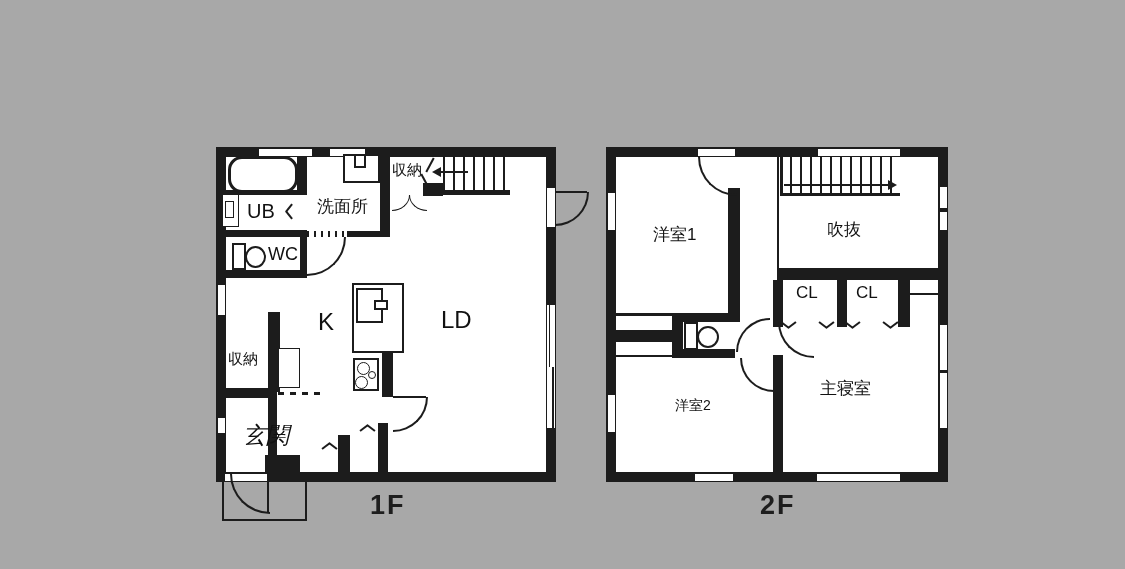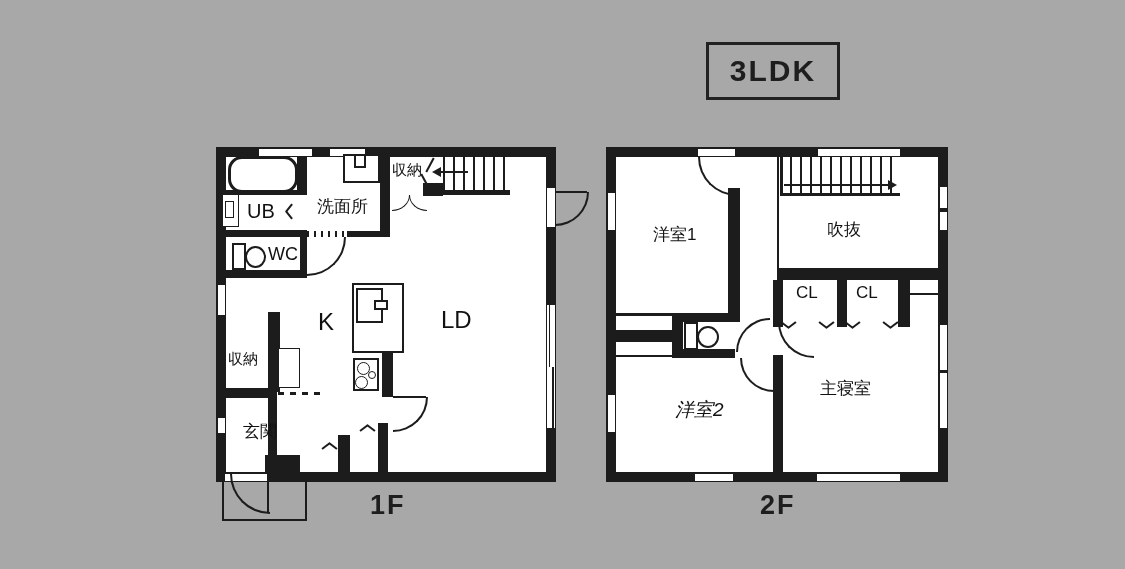--- a/index.html
+++ b/index.html
@@ -33,21 +33,20 @@
   .leaf{position:absolute;background:#1c1c1c;}
   .ah-left{position:absolute;width:0;height:0;border-style:solid;border-width:5px 9px 5px 0;border-color:transparent #1c1c1c transparent transparent;}
   .ah-right{position:absolute;width:0;height:0;border-style:solid;border-width:5px 0 5px 9px;border-color:transparent transparent transparent #1c1c1c;}
   .zig{position:absolute;width:2px;height:16px;background:#1c1c1c;transform:rotate(28deg);}
 </style>
 </head>
 <body>
 
 <div class="canvas">
 
-  <div class="hdr-badge">3LDK</div>
 
   <div class="plan" style="left:216px;top:147px;width:340px;height:335px;">
 
     <div class="w" style="left:0;top:0;width:340px;height:10px;"></div>
     <div class="w" style="left:0;top:325px;width:340px;height:10px;"></div>
     <div class="w" style="left:0;top:0;width:10px;height:335px;"></div>
     <div class="w" style="left:330px;top:0;width:10px;height:335px;"></div>
 
     <div class="win" style="left:43px;top:1.5px;width:53px;height:7px;"></div>
     <div class="win" style="left:114px;top:1.5px;width:35px;height:7px;"></div>
@@ -120,21 +119,21 @@
     <div class="leaf" style="left:51px;top:327px;width:2px;height:38px;"></div>
     <div class="arc" style="left:14px;top:327px;width:38px;height:38px;border-left-width:2px;border-bottom-width:2px;border-bottom-left-radius:100%;"></div>
 
     <div class="lbl" style="left:31px;top:53px;font-size:20px;text-align:right;">UB</div>
     <div class="lbl" style="left:101px;top:48px;font-size:17px;">洗面所</div>
     <div class="lbl" style="left:176px;top:14px;font-size:15px;">収納</div>
     <div class="lbl" style="left:52px;top:97px;font-size:18px;">WC</div>
     <div class="lbl" style="left:102px;top:161px;font-size:24px;">K</div>
     <div class="lbl" style="left:225px;top:159px;font-size:24px;">LD</div>
     <div class="lbl" style="left:12px;top:203px;font-size:15px;">収納</div>
-    <div class="lbl" style="left:27px;top:273px;font-size:17px;">玄関</div>
+    <div class="lbl" style="left:27px;top:273px;font-size:23px;font-style:italic;">玄関</div>
   </div>
 
   <div style="position:absolute;left:222px;top:481px;width:81px;height:38px;border:2px solid #1c1c1c;border-top:none;"></div>
   <div class="flabel" style="left:370px;top:490px;">1F</div>
 
   <div class="plan" style="left:606px;top:147px;width:342px;height:335px;">
 
     <div class="w" style="left:0;top:0;width:342px;height:10px;"></div>
     <div class="w" style="left:0;top:325px;width:342px;height:10px;"></div>
     <div class="w" style="left:0;top:0;width:10px;height:335px;"></div>
@@ -187,17 +186,17 @@
     <div class="chev down" style="left:277px;top:173px;"></div>
 
     <div class="fix" style="left:78px;top:175px;width:10px;height:24px;border-width:2px;"></div>
     <div class="circle" style="left:91px;top:179px;width:18px;height:18px;border-width:2px;"></div>
 
     <div class="lbl" style="left:47px;top:76px;font-size:17px;">洋室1</div>
     <div class="lbl" style="left:221px;top:71px;font-size:17px;">吹抜</div>
     <div class="lbl" style="left:190px;top:136px;font-size:17px;">CL</div>
     <div class="lbl" style="left:250px;top:136px;font-size:17px;">CL</div>
     <div class="lbl" style="left:214px;top:230px;font-size:17px;">主寝室</div>
-    <div class="lbl" style="left:69px;top:250px;font-size:19px;font-style:italic;">洋室2</div>
+    <div class="lbl" style="left:69px;top:250px;font-size:14px;">洋室2</div>
   </div>
   <div class="flabel" style="left:760px;top:490px;">2F</div>
 
 </div>
 
 </body></html>

